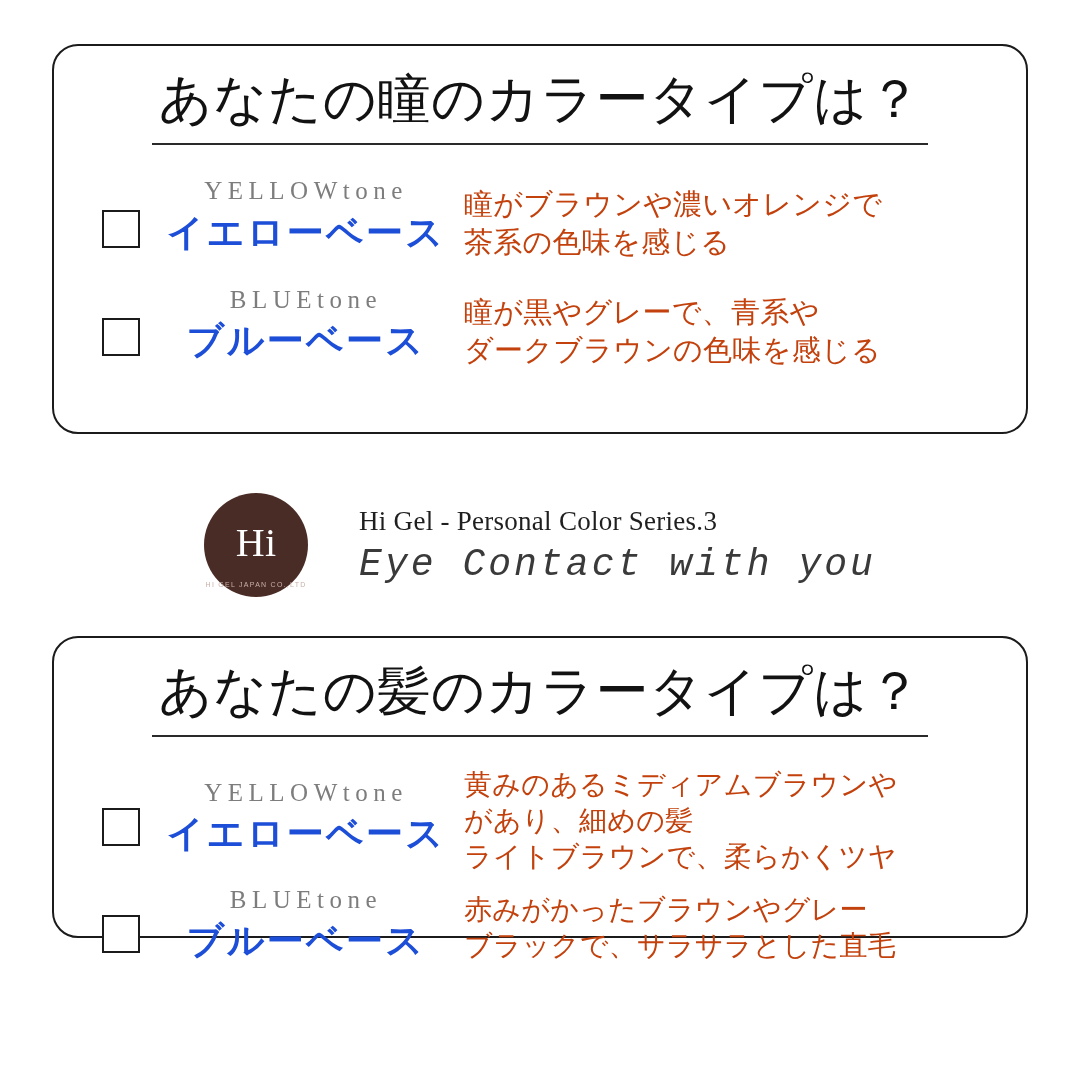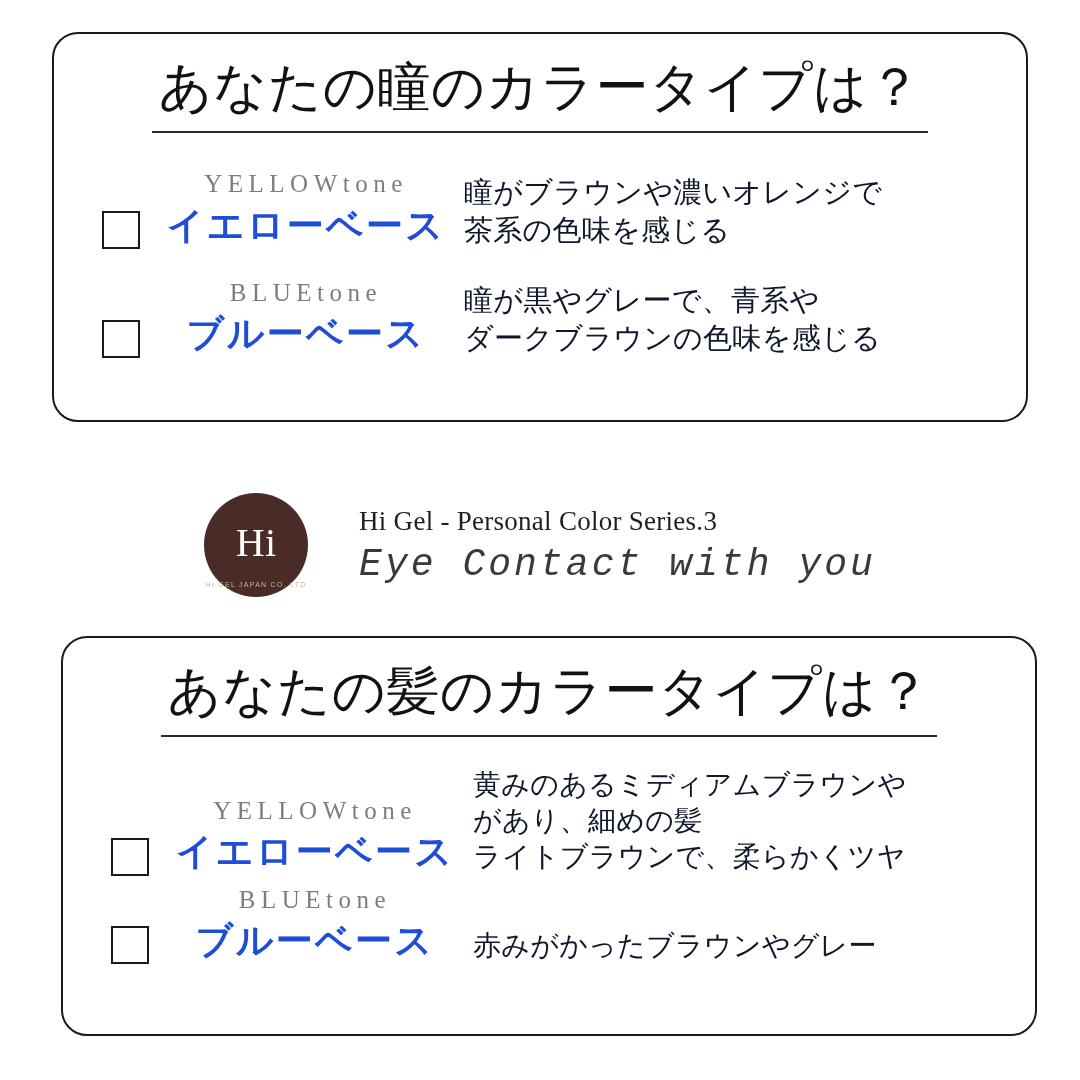--- a/index.html
+++ b/index.html
@@ -26,22 +26,22 @@
   
   .card {
     position: absolute;
     left: 52px;
     width: 976px;
     border: 2px solid #1b1b1b;
     border-radius: 26px;
     box-sizing: border-box;
     background: #ffffff;
   }
-  #card-eye   { top: 32px;  height: 390px; }
-  #card-hair  { top: 636px; height: 400px; margin-left: 9px; }
+  #card-eye   { top: 44px;  height: 390px; }
+  #card-hair  { top: 636px; height: 302px; }
 
   .card-title-wrap {
     text-align: center;
     padding-top: 22px;
   }
   .card-title {
     display: inline-block;
     font-size: 53px;
     line-height: 1.18;
     letter-spacing: 0.01em;
@@ -52,21 +52,21 @@
     font-family: "Liberation Serif", serif;
   }
 
   
   .options {
     margin-top: 26px;
     padding: 0 40px 0 48px;
   }
   .option-row {
     display: flex;
-    align-items: flex-end;
+    align-items: center;
     margin-bottom: 18px;
   }
   .checkbox {
     width: 38px;
     height: 38px;
     border: 2px solid #1b1b1b;
     box-sizing: border-box;
     flex: 0 0 auto;
     margin-top: 26px;
     margin-right: 16px;
@@ -91,21 +91,21 @@
     color: #1d4ed8;
     line-height: 1.25;
     margin-top: 2px;
     font-family: "Liberation Serif", serif;
     font-weight: bold;
   }
   .desc {
     flex: 1 1 auto;
     font-size: 29px;
     line-height: 1.32;
-    color: #0f172a;
+    color: #c2410c;
     letter-spacing: 0.01em;
     padding-top: 14px;
     font-family: "Liberation Serif", serif;
   }
   .desc span { display: block; }
 
   
   #card-hair .options { margin-top: 22px; }
   #card-hair .option-row { margin-bottom: 8px; }
   #card-hair .desc { font-size: 28px; line-height: 1.3; padding-top: 8px; }
@@ -246,19 +246,20 @@
       </div>
 
       <div class="option-row">
         <div class="checkbox"></div>
         <div class="tone-block">
           <div class="tone-en">BLUEtone</div>
           <div class="tone-jp">ブルーベース</div>
         </div>
         <div class="desc">
           <span>赤みがかったブラウンやグレー</span>
+          <span>ブラックで、サラサラとした直毛</span>
         </div>
       </div>
 
     </div>
   </div>
 
 </div>
 
 </body></html>

